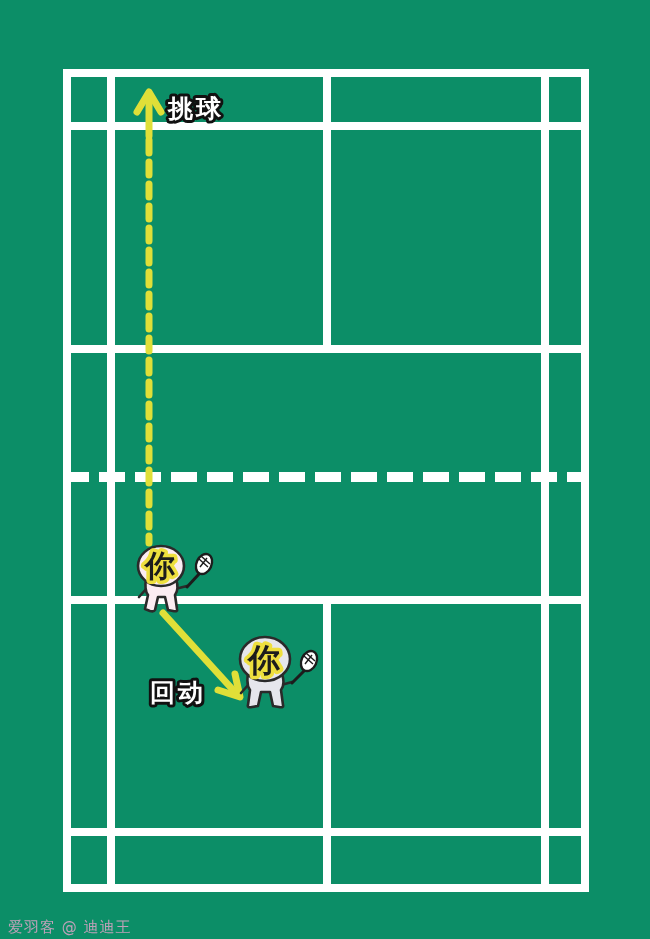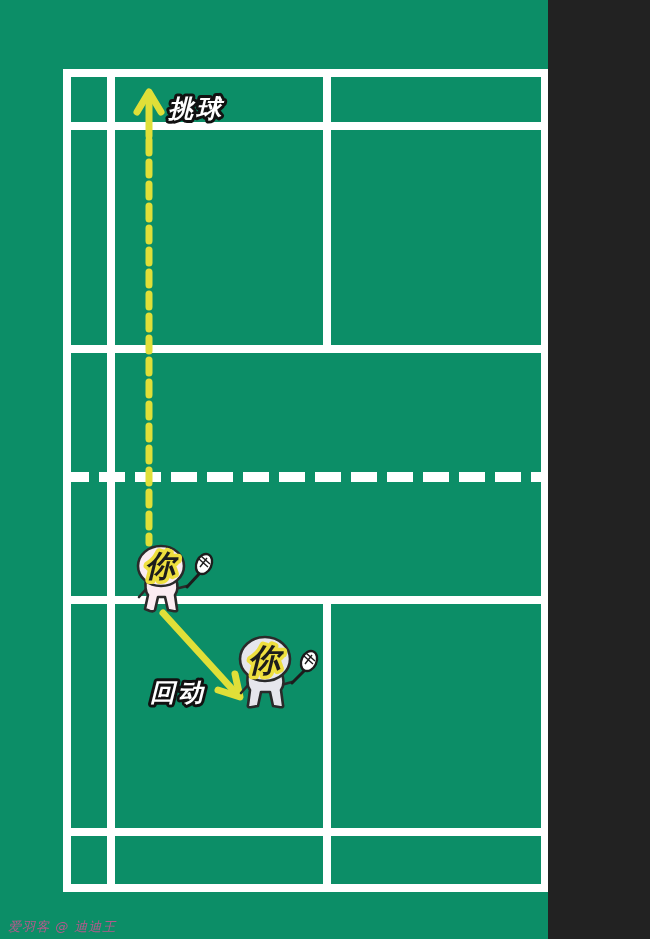--- a/index.html
+++ b/index.html
@@ -2,25 +2,24 @@
 <html><head>
 <meta charset="utf-8">
 <style>
   html, body {
     margin: 0;
     padding: 0;
     background: #222;
   }
   .stage {
     position: relative;
-    width: 548px;
+    width: 650px;
     height: 939px;
     overflow: hidden;
     font-family: "DejaVu Sans", sans-serif;
-    font-style: italic;
   }
   .stage svg {
     position: absolute;
     left: 0;
     top: 0;
     display: block;
   }
   .court-label {
     font-family: "DejaVu Sans", sans-serif;
     font-weight: bold;
@@ -35,23 +34,23 @@
     font-weight: bold;
     text-anchor: middle;
     stroke-width: 7;
     paint-order: stroke;
     stroke-linejoin: round;
   }
   .watermark {
     position: absolute;
     left: 8px;
     top: 918px;
-    font-size: 13px;
+    font-size: 15px;
     letter-spacing: 1px;
-    color: #ec4899;
+    color: #f9a8d4;
     opacity: 0.75;
     font-family: "DejaVu Sans", sans-serif;
   }
 </style>
 </head>
 <body>
 
 <div class="stage">
   <svg width="650" height="939" viewBox="0 0 650 939">
 

